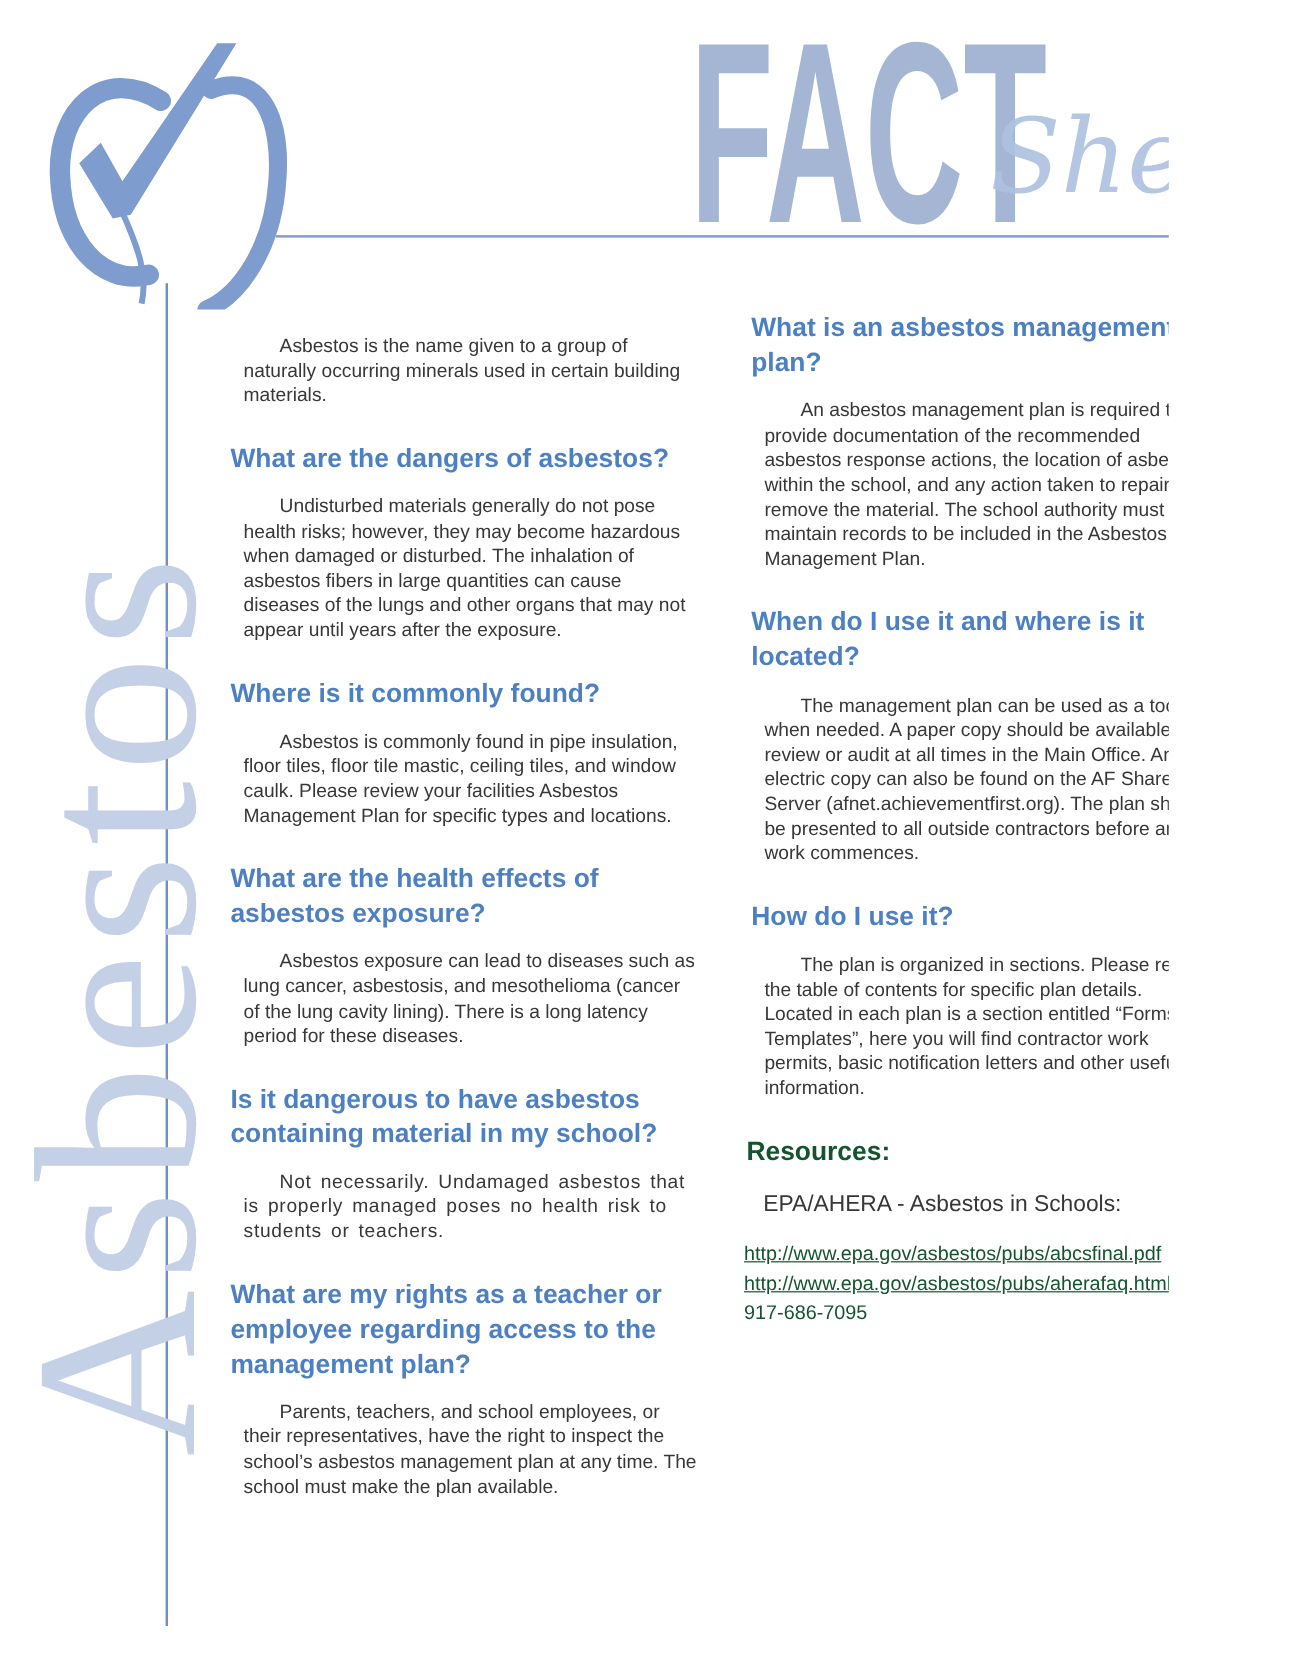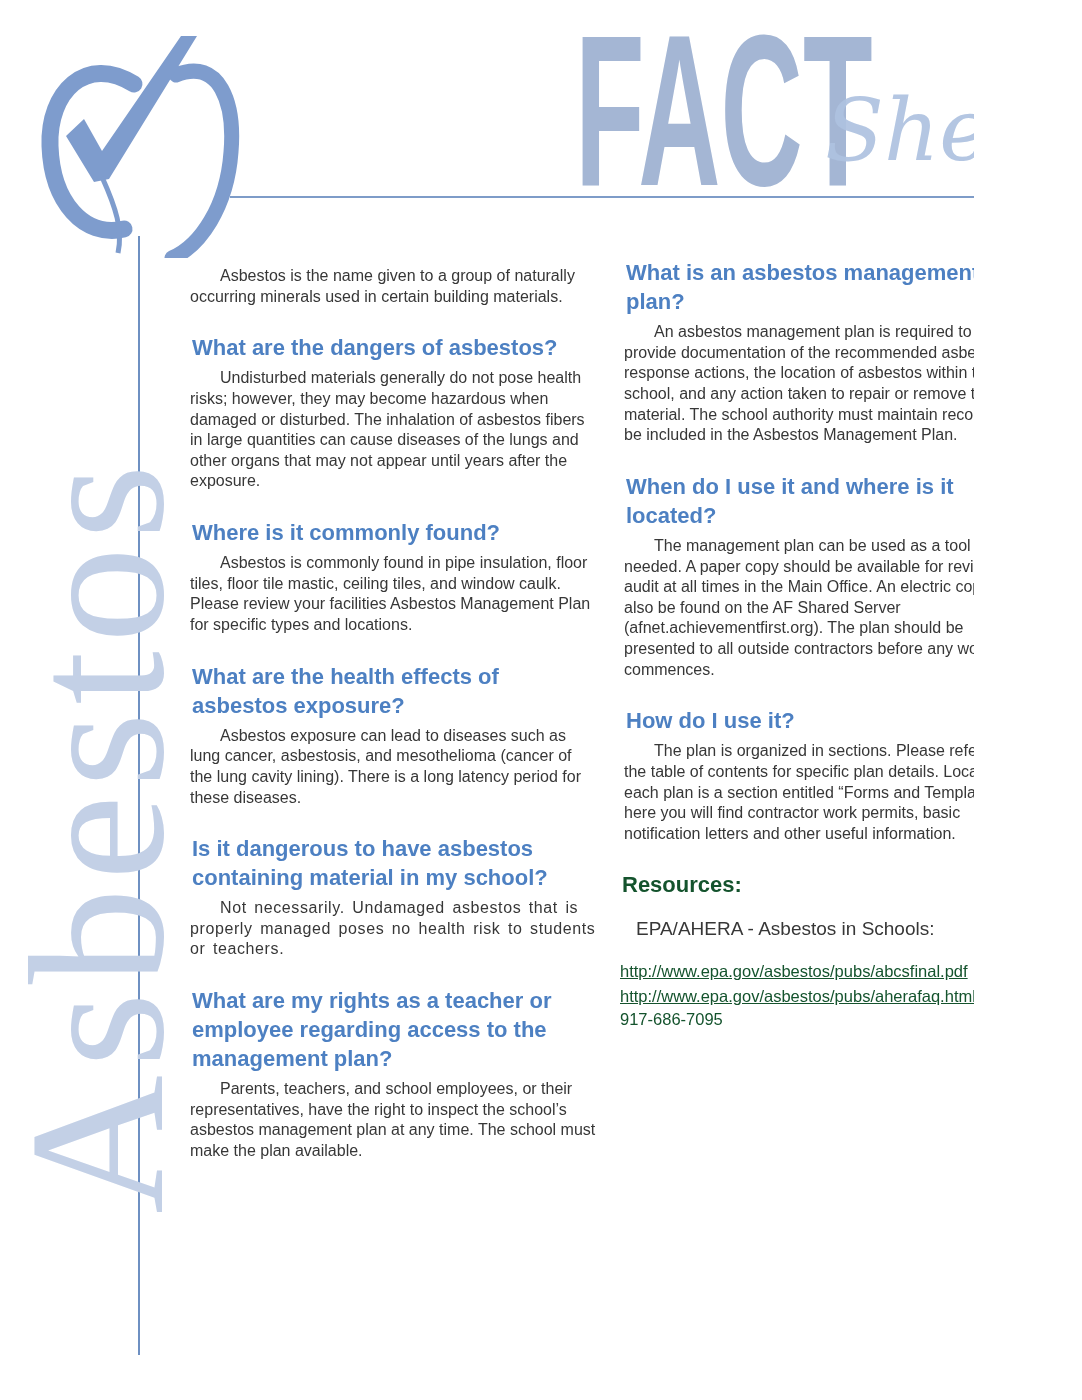--- a/index.html
+++ b/index.html
@@ -33,21 +33,21 @@
   .col{position:absolute;}
   .col-left{left:186px;top:262px;width:414px;}
   .col-right{left:620px;top:258px;width:410px;}
   .qa h2{
     font-size:22px;line-height:1.32;font-weight:bold;
     color:#4d80c2;margin:26px 0 6px 6px;
   }
   .qa:first-child h2{margin-top:0;}
   .qa p{
     font-size:16px;line-height:1.29;color:#373737;
-    margin:4px;text-indent:30px;
+    margin:17px;text-indent:30px;
   }
   .qa p.spread{letter-spacing:0.6px;word-spacing:2.5px;}
   
   .resources h2{
     font-size:22px;line-height:1.32;font-weight:bold;
     color:#14532d;margin:26px 0 4px 2px;
   }
   .resources .res-sub{
     font-size:19px;line-height:1.45;color:#373737;margin:16px;
   }

